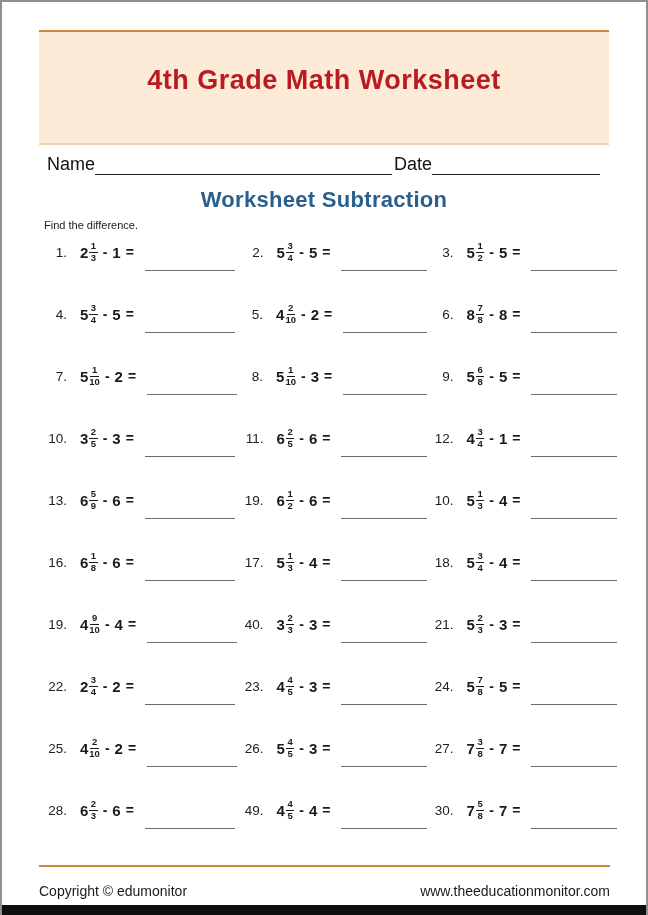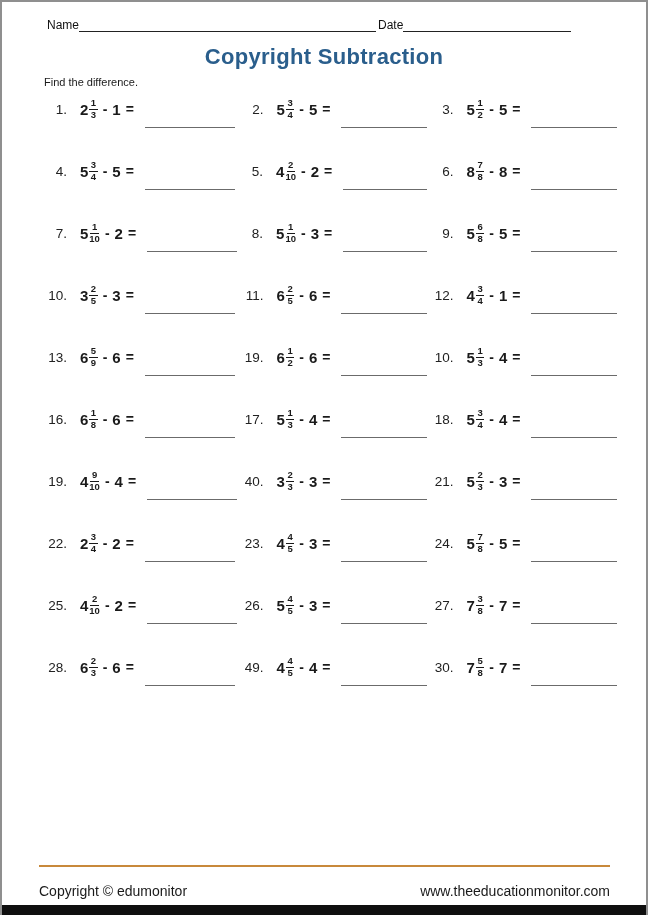--- a/index.html
+++ b/index.html
@@ -25,21 +25,21 @@
     color:#b81c22;
     font-size:27px;
     font-weight:bold;
     letter-spacing:0.5px;
     margin-top:-14px;
   }
   
   .name-date-row {
     margin:10px 37px 0 45px;
     display:flex; align-items:flex-end;
-    font-size:12px; color:#111111; font-weight:500;
+    font-size:18px; color:#111111; font-weight:500;
     height:20px;
   }
   .line { display:inline-block; border-bottom:1.5px solid #222222; height:16px; }
   .name-line { width:297px; }
   .date-line { width:168px; }
   .date-label { margin-left:2px; }
   
   .section-title {
     text-align:center;
     color:#2a5e8c;
@@ -106,29 +106,32 @@
     left:0; right:0; bottom:0;
     height:10px;
     background:#0f0f0f;
   }
 </style>
 </head>
 <body>
 
 <div class="page">
 
+  <div class="header-box">
+    <h1>4th Grade Math Worksheet</h1>
+  </div>
 
   <div class="name-date-row">
     <span>Name</span>
     <span class="line name-line"></span>
     <span class="date-label">Date</span>
     <span class="line date-line"></span>
   </div>
 
-  <div class="section-title">Copyright Subtraction</div>
+  <div class="section-title">Worksheet Subtraction</div>
 
   <div class="instructions">Find the difference.</div>
 
   <div class="problems-grid">
       <div class="problem">
       <span class="pnum">1.</span>
       <span class="expr">
         <span class="whole">2</span>
         <span class="frac">
           <span class="num">1</span>

